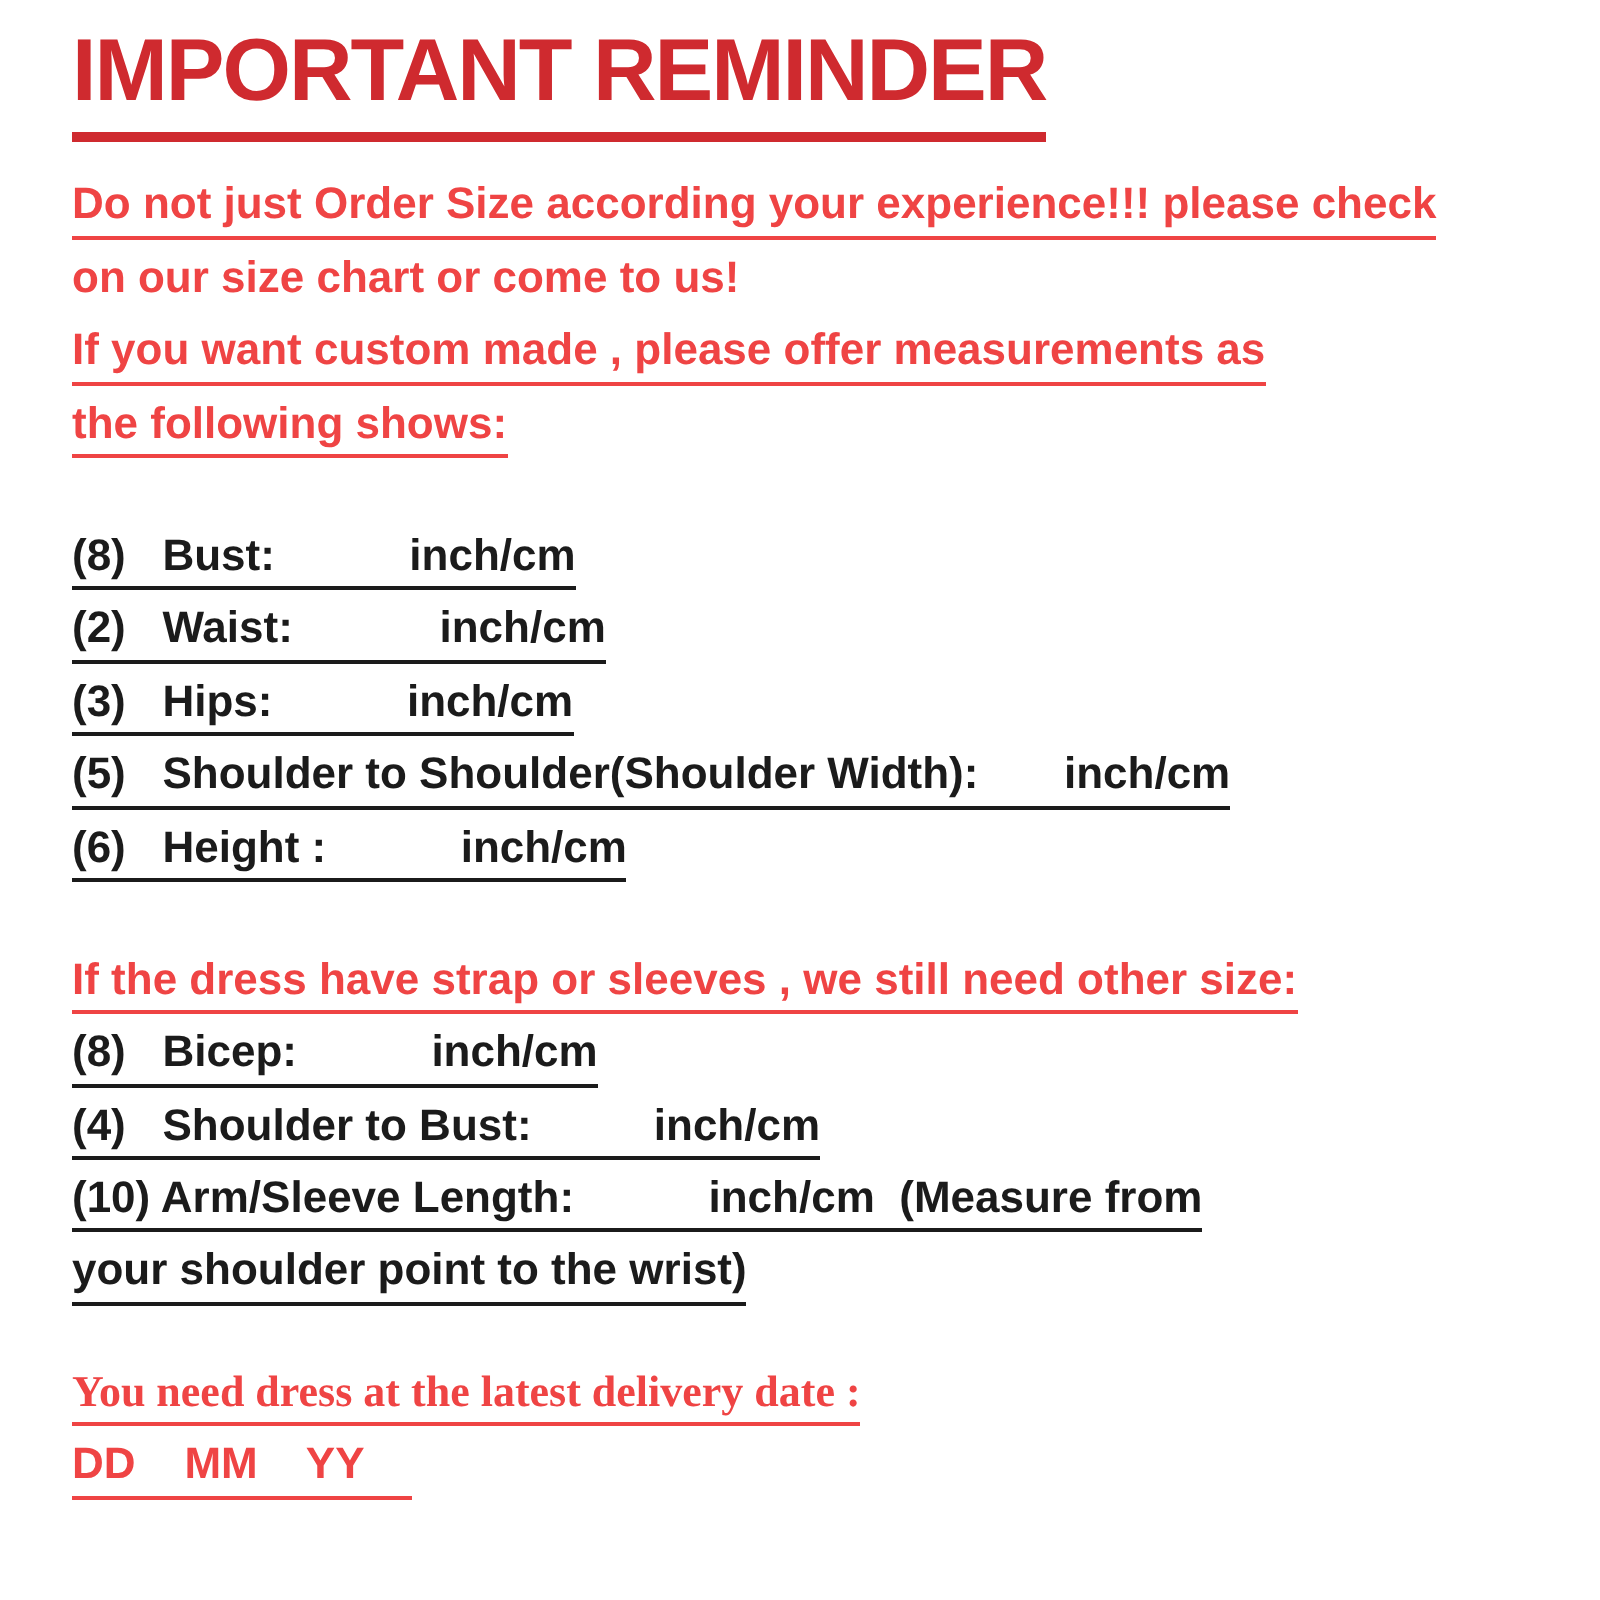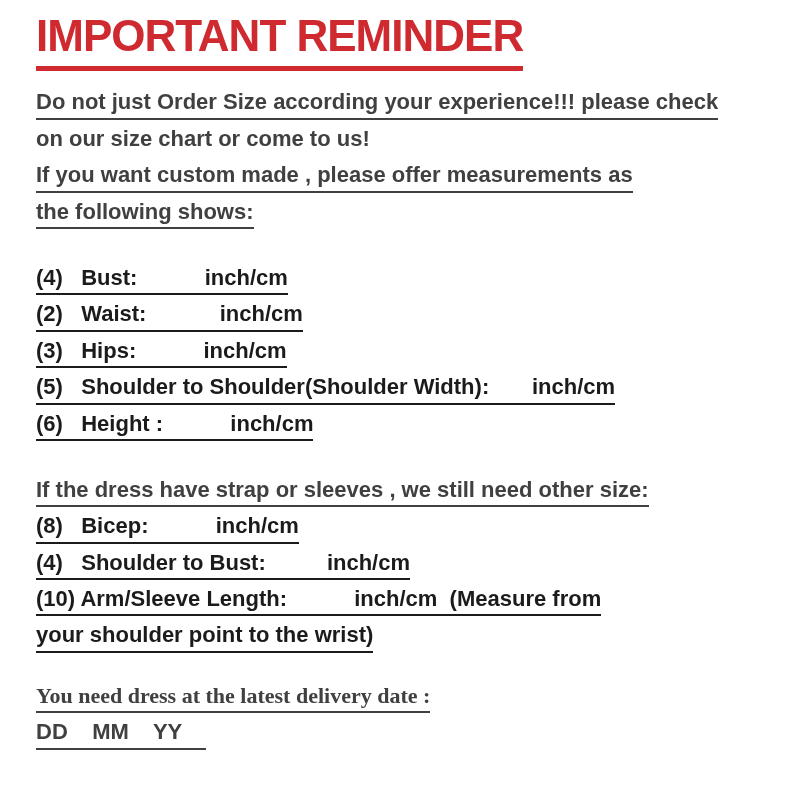--- a/index.html
+++ b/index.html
@@ -41,38 +41,38 @@
     display: inline-block;
     white-space: pre;
     padding-bottom: 2px;
   }
   .u > span {
     border-bottom: 2px solid currentColor;
   }
   .no-u > span {
     border-bottom: 2px solid transparent;
   }
-  .red { color: #404040; }
+  .red { color: #ef4444; }
   .black { color: #1b1b1b; }
   .gap-lg { margin-top: 36px; }
   .gap-md { margin-top: 30px; font-family: Liberation Serif, serif; }
 </style>
 </head>
 <body>
 
 <div class="page">
 
   <h1 class="title"><span class="u-title">IMPORTANT REMINDER</span></h1>
 
   <div class="line red u"><span>Do not just Order Size according your experience!!! please check</span></div>
   <div class="line red no-u"><span>on our size chart or come to us!</span></div>
   <div class="line red u"><span>If you want custom made , please offer measurements as</span></div>
   <div class="line red u"><span>the following shows:</span></div>
 
-  <div class="line black u gap-lg"><span>(4)   Bust:           inch/cm</span></div>
+  <div class="line black u gap-lg"><span>(8)   Bust:           inch/cm</span></div>
   <div class="line black u"><span>(2)   Waist:            inch/cm</span></div>
   <div class="line black u"><span>(3)   Hips:           inch/cm</span></div>
   <div class="line black u"><span>(5)   Shoulder to Shoulder(Shoulder Width):       inch/cm</span></div>
   <div class="line black u"><span>(6)   Height :           inch/cm</span></div>
 
   <div class="line red u gap-lg"><span>If the dress have strap or sleeves , we still need other size:</span></div>
 
   <div class="line black u"><span>(8)   Bicep:           inch/cm</span></div>
   <div class="line black u"><span>(4)   Shoulder to Bust:          inch/cm</span></div>
   <div class="line black u"><span>(10) Arm/Sleeve Length:           inch/cm  (Measure from</span></div>

